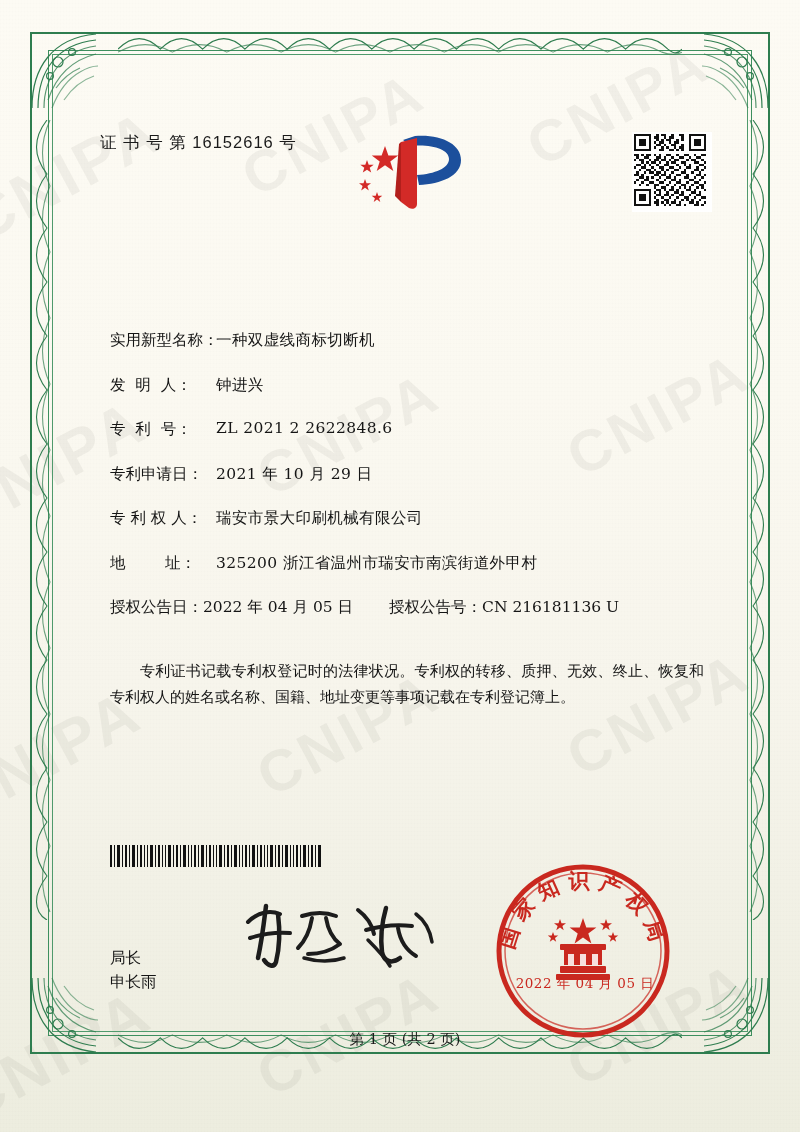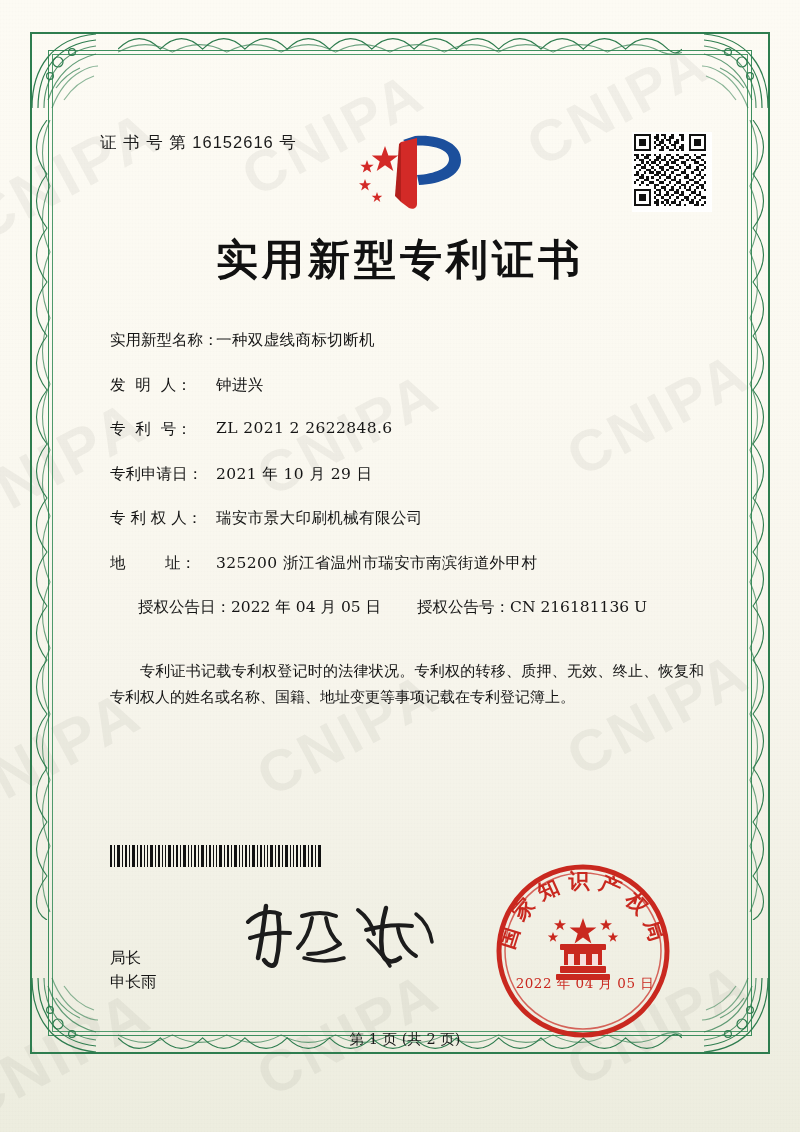--- a/index.html
+++ b/index.html
@@ -183,21 +183,20 @@
     flex: 1;
     letter-spacing: .4px;
   }
   .field-inline {
     display: flex;
     align-items: baseline;
     font-size: 15.5px;
     color: #151515;
     font-family: "DejaVu Serif", serif;
     margin-bottom: 18px;
-    margin-left: 28px;
   }
   .field-inline .lab2 { white-space: pre; }
   .field-inline .gap { width: 36px; }
 
   .body-text {
     position: absolute;
     left: 110px;
     right: 96px;
     top: 658px;
     font-size: 15px;
@@ -633,21 +632,20 @@
 
       <g fill="#d32a27">
         <polygon points="40,16 43.4,25.6 53.2,25.6 45.3,31.5 48.3,41 40,35.2 31.7,41 34.7,31.5 26.8,25.6 36.6,25.6"></polygon>
         <polygon points="22,30 23.7,34.8 28.7,34.8 24.7,37.8 26.2,42.6 22,39.7 17.8,42.6 19.3,37.8 15.3,34.8 20.3,34.8"></polygon>
         <polygon points="20,49 21.5,53.3 26,53.3 22.4,56 23.8,60.4 20,57.7 16.2,60.4 17.6,56 14,53.3 18.5,53.3"></polygon>
         <polygon points="32,62 33.3,65.8 37.3,65.8 34.1,68.2 35.3,72 32,69.6 28.7,72 29.9,68.2 26.7,65.8 30.7,65.8"></polygon>
       </g>
     </svg>
   </div>
 
-  <div class="title">实用新型专利证书</div>
 
   <div class="fields">
     <div class="field">
       <span class="lab">实用新型名称：</span>
       <span class="val">一种双虚线商标切断机</span>
     </div>
     <div class="field">
       <span class="lab">发  明  人：</span>
       <span class="val">钟进兴</span>
     </div>

